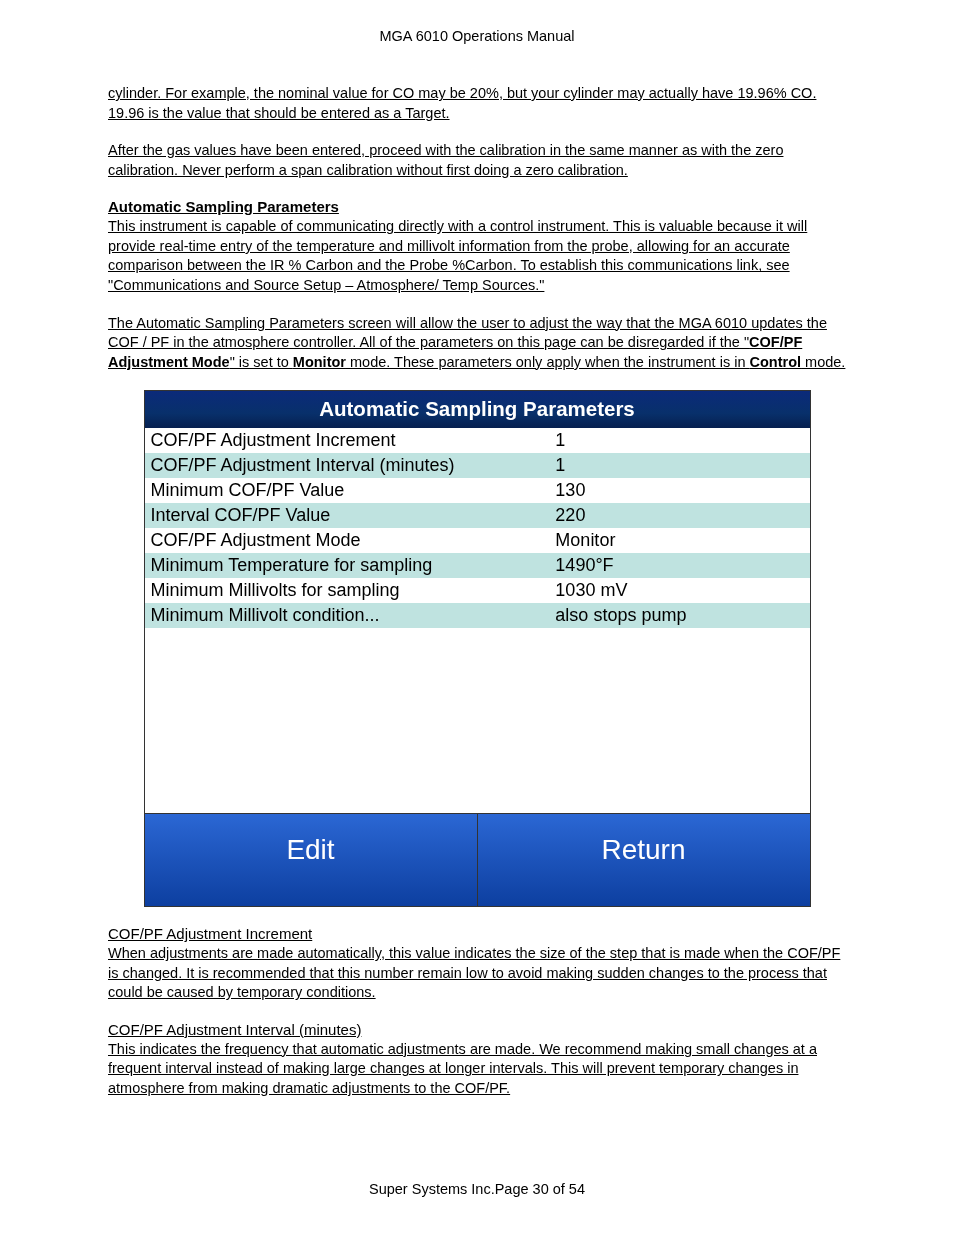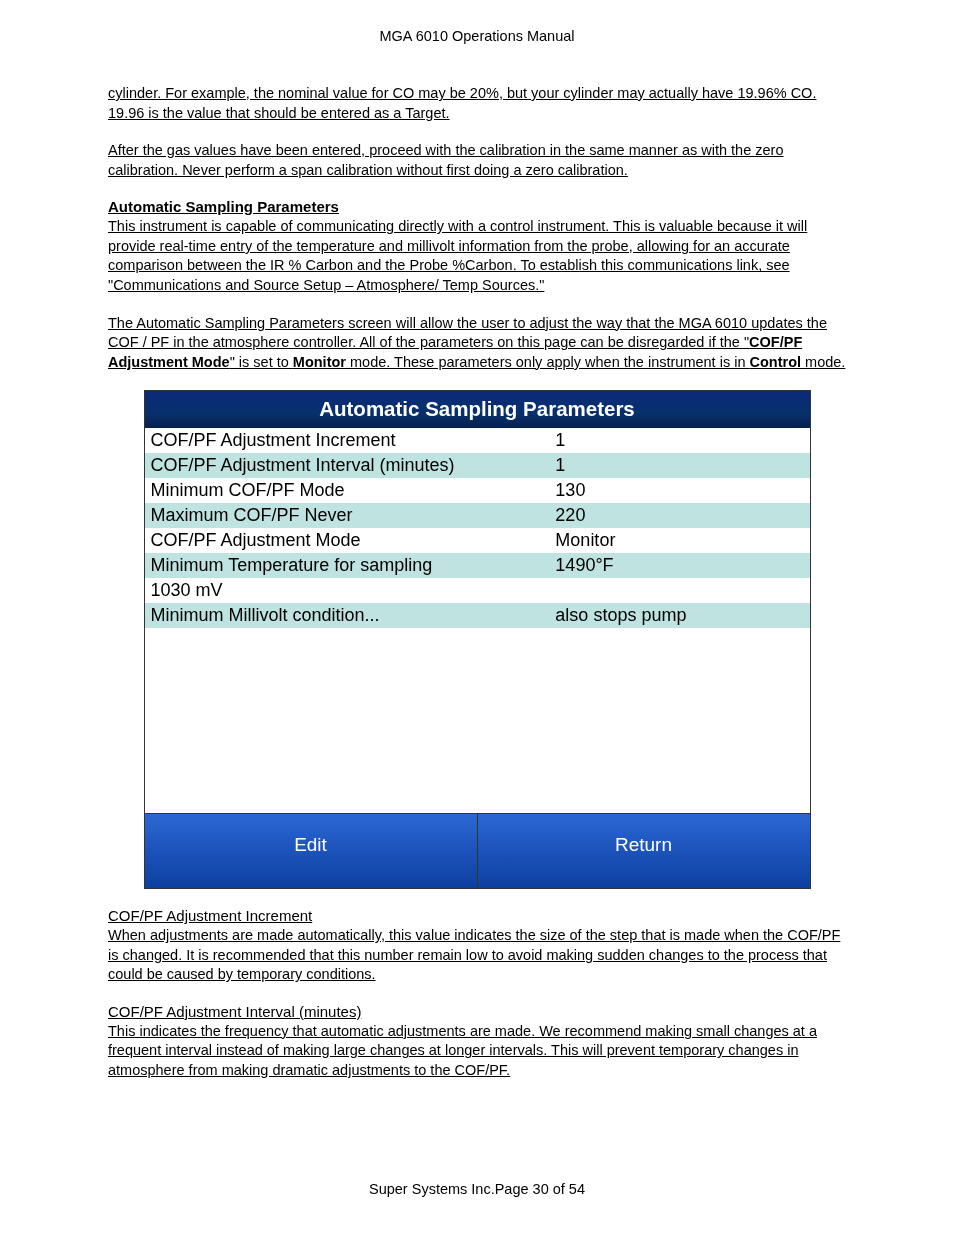--- a/index.html
+++ b/index.html
@@ -68,23 +68,23 @@
   .ss-blank {
     height: 185px;
   }
   .ss-buttons {
     display: flex;
   }
   .ss-btn {
     flex: 1;
     background: linear-gradient(#2b67d4, #0d3fa0);
     color: #fff;
-    font-size: 19px;
+    font-size: 28px;
     text-align: center;
-    padding: 20px 0 32px 0;
+    padding: 20px 0 40px 0;
     border-top: 1px solid #333;
   }
   .ss-btn + .ss-btn {
     border-left: 1px solid #333;
   }
   .footer {
     position: absolute;
     left: 108px;
     right: 108px;
     bottom: 38px;
@@ -116,36 +116,37 @@
     <div class="ss-rows">
       <div class="ss-row">
         <div class="lbl">COF/PF Adjustment Increment</div>
         <div class="val">1</div>
       </div>
       <div class="ss-row alt">
         <div class="lbl">COF/PF Adjustment Interval (minutes)</div>
         <div class="val">1</div>
       </div>
       <div class="ss-row">
-        <div class="lbl">Minimum COF/PF Mode</div>
+        <div class="lbl">Minimum COF/PF Value</div>
         <div class="val">130</div>
       </div>
       <div class="ss-row alt">
-        <div class="lbl">Maximum COF/PF Never</div>
+        <div class="lbl">Interval COF/PF Value</div>
         <div class="val">220</div>
       </div>
       <div class="ss-row">
         <div class="lbl">COF/PF Adjustment  Mode</div>
         <div class="val">Monitor</div>
       </div>
       <div class="ss-row alt">
         <div class="lbl">Minimum Temperature for sampling</div>
         <div class="val">1490°F</div>
       </div>
       <div class="ss-row">
+        <div class="lbl">Minimum Millivolts for sampling</div>
         <div class="val">1030 mV</div>
       </div>
       <div class="ss-row alt">
         <div class="lbl">Minimum Millivolt condition...</div>
         <div class="val">also stops pump</div>
       </div>
     </div>
     <div class="ss-blank"></div>
     <div class="ss-buttons">
       <div class="ss-btn">Edit</div>

